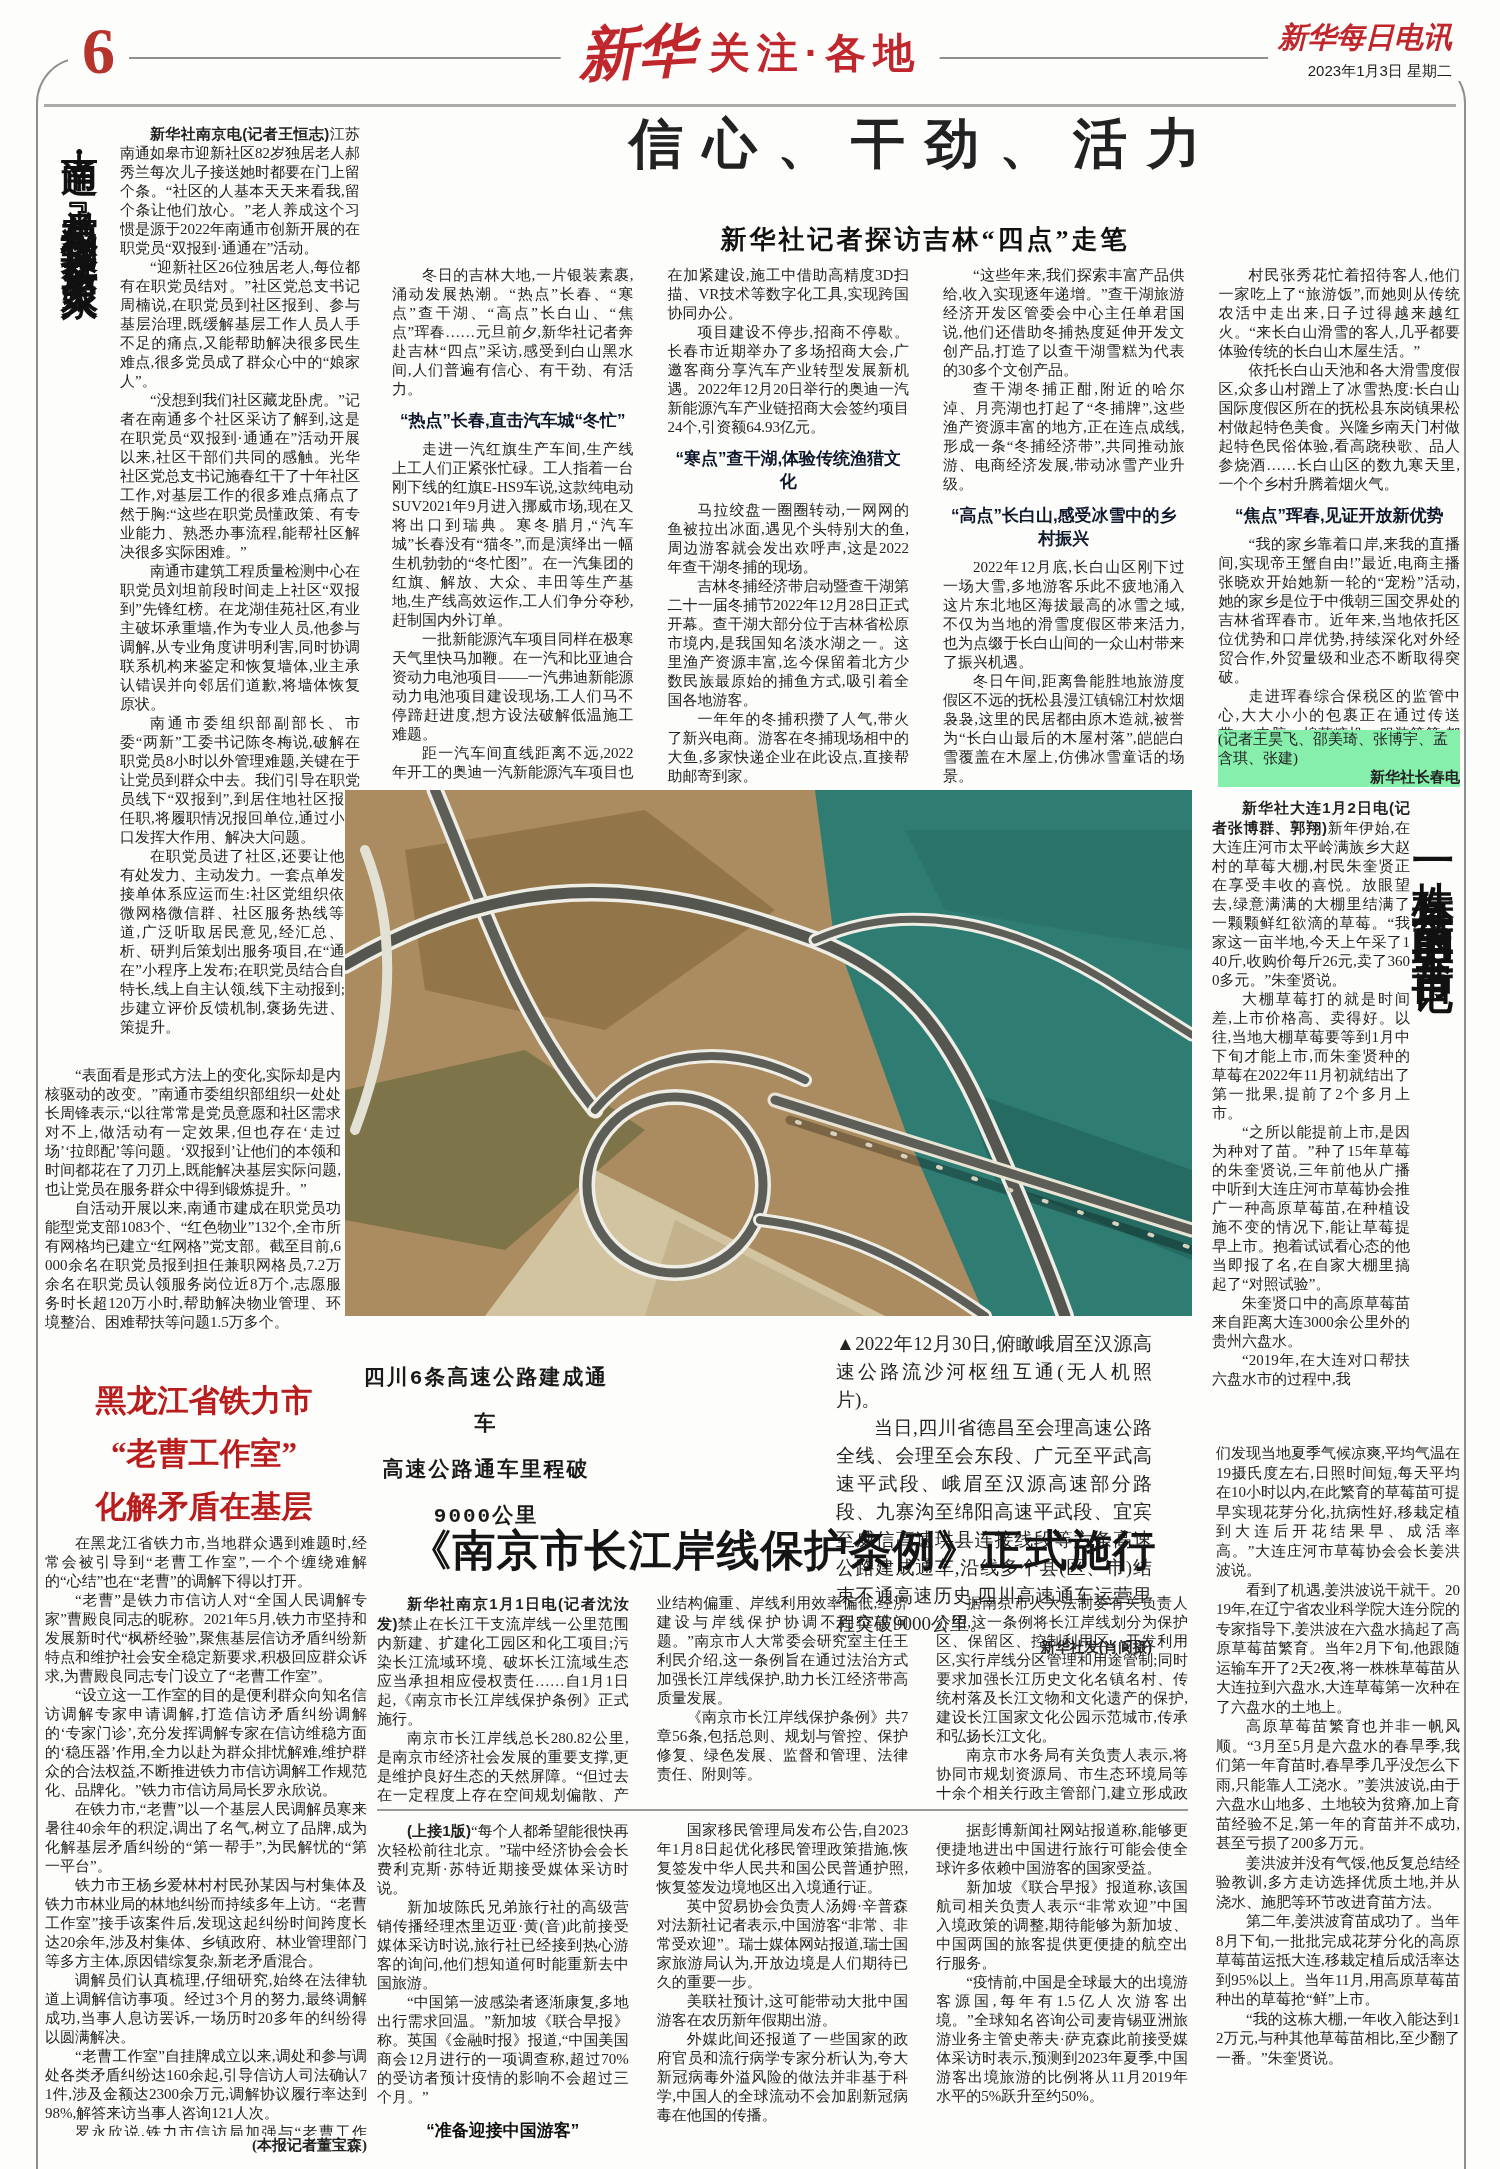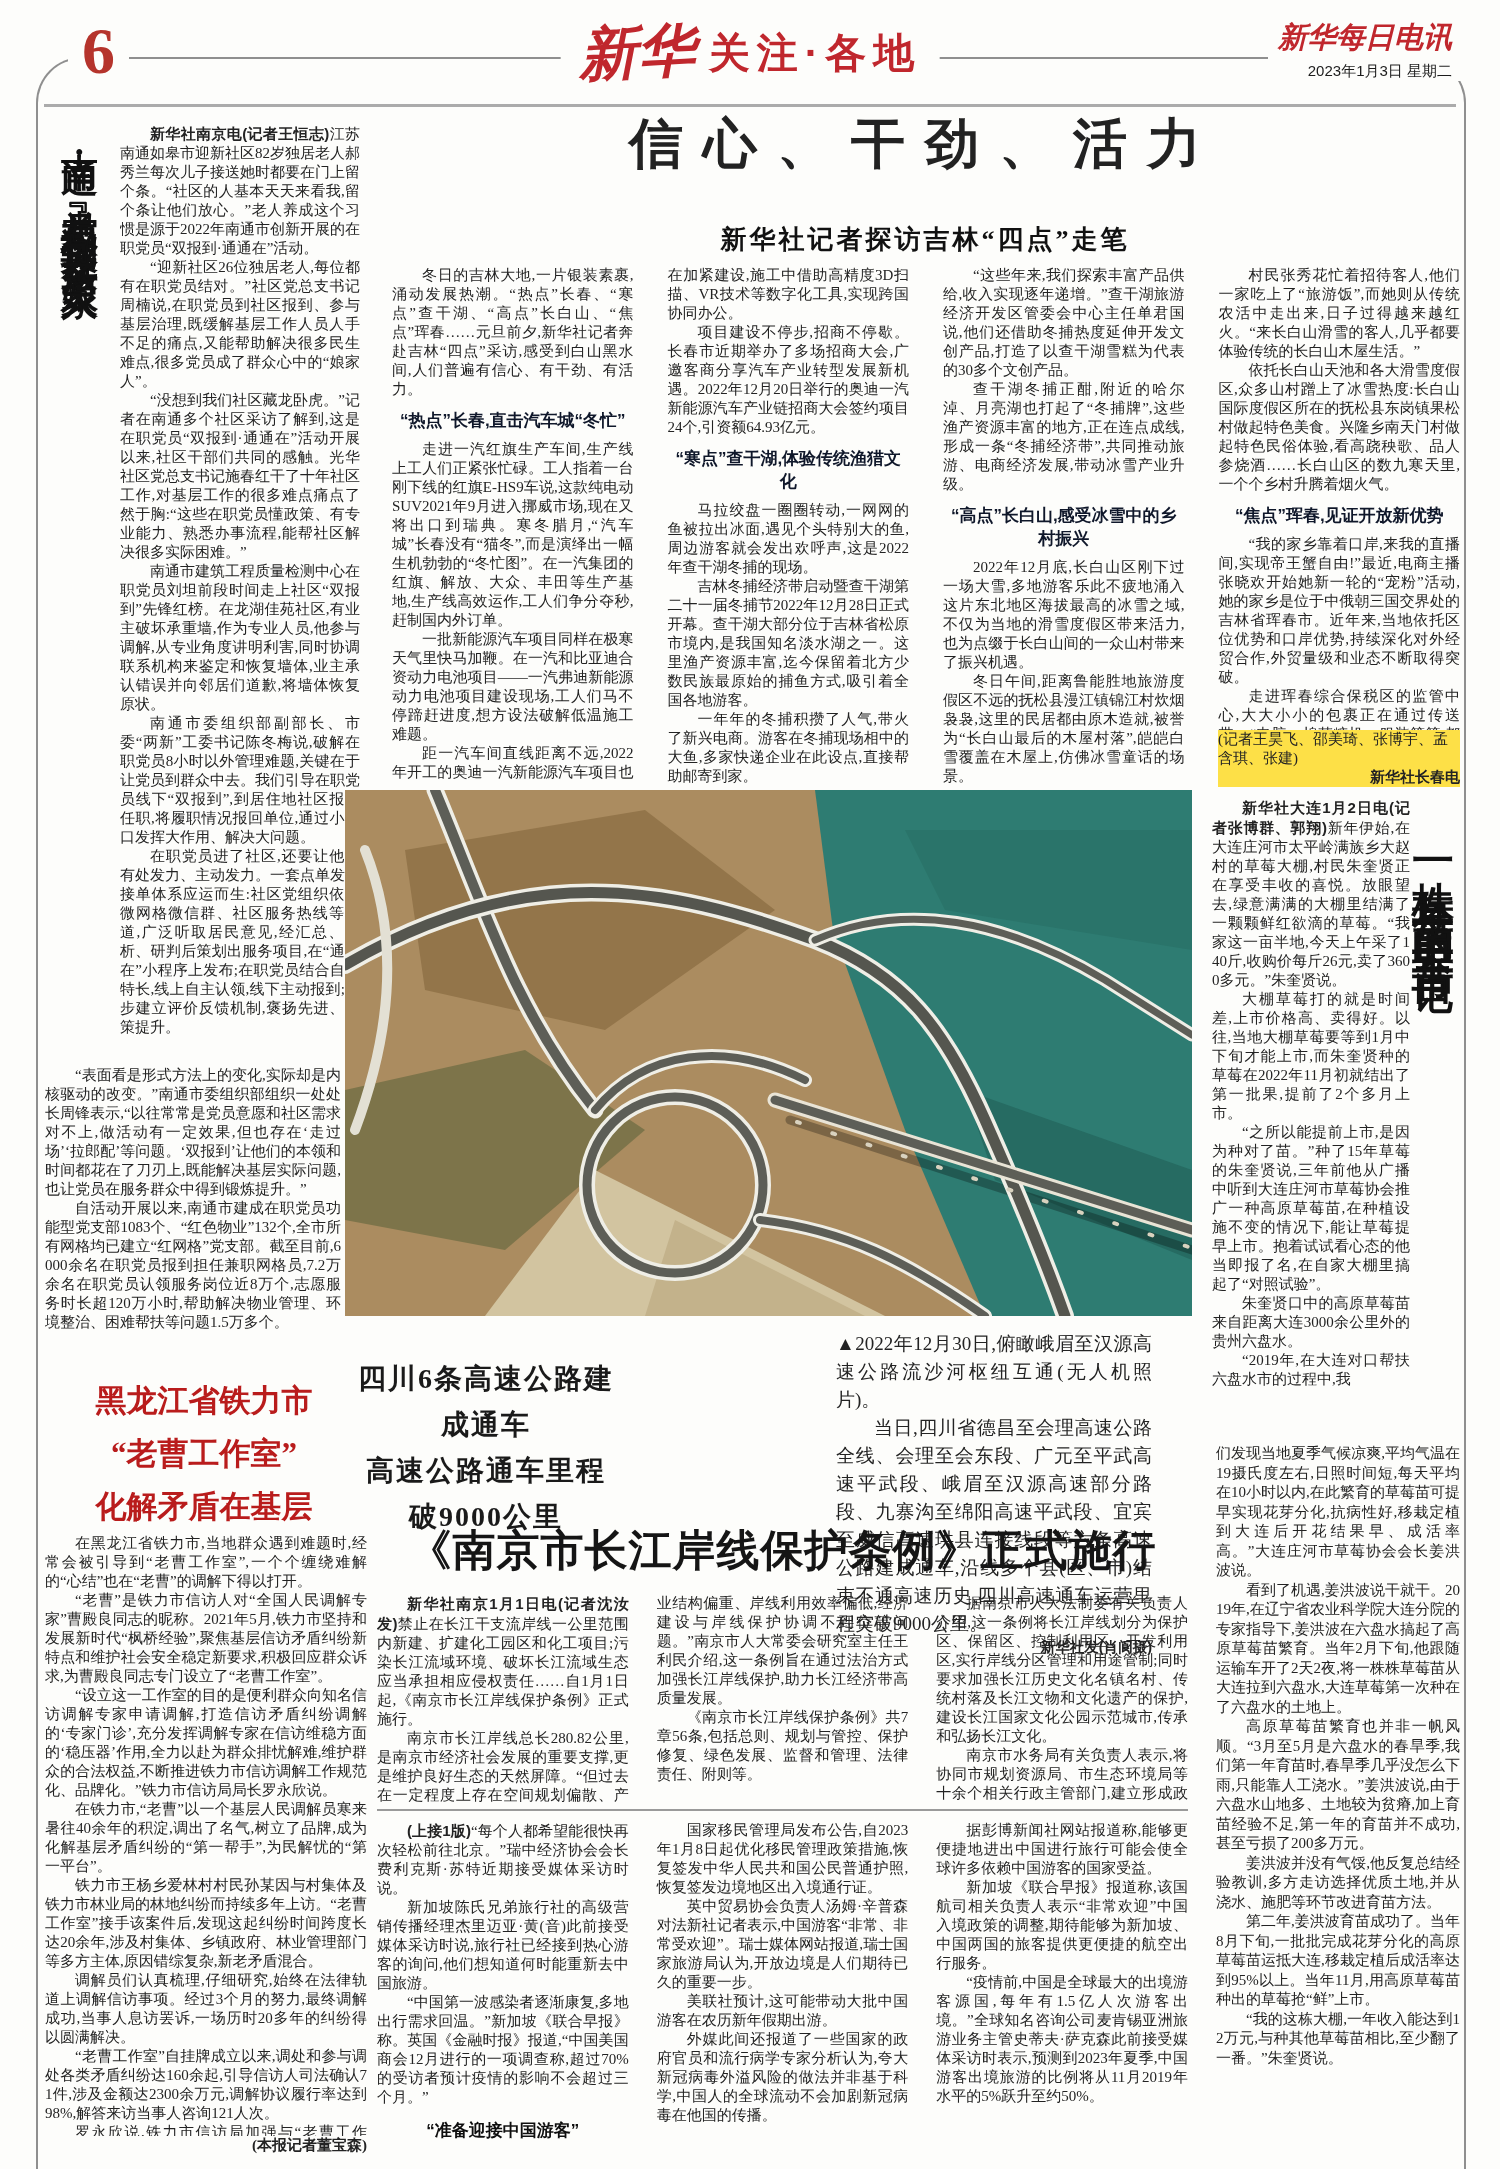--- a/index.html
+++ b/index.html
@@ -30,29 +30,29 @@
   .nt-vhead{left:40px;top:124px;width:78px;height:892px;font-size:37px;letter-spacing:5px;line-height:78px;color:#111;}
   .sb-vhead{left:1406px;top:838px;width:54px;height:600px;font-size:42px;letter-spacing:10px;line-height:54px;color:#111;}
   
   .nt-col1{left:120px;top:124px;width:240px;height:942px;}
   .nt-col2{left:45px;top:1066px;width:296px;height:302px;}
   
   .jl-title{left:390px;top:108px;width:1070px;text-align:center;font-size:54px;font-weight:bold;letter-spacing:20px;color:#222;}
   .jl-sub{left:390px;top:222px;width:1070px;text-align:center;font-size:26px;font-weight:bold;letter-spacing:3px;color:#111;}
   .jl-cols{left:392px;top:266px;width:1068px;height:520px;column-count:4;column-gap:34px;}
   .jl-cols h3{margin:10px 0 8px 0;font-size:17px;text-align:center;font-family:"Liberation Sans","DejaVu Sans",sans-serif;color:#0f172a;}
-  .jl-sign{left:1218px;top:730px;width:242px;background:#fde047;font-size:15px;line-height:19px;}
+  .jl-sign{left:1218px;top:730px;width:242px;background:#86efac;font-size:15px;line-height:19px;}
   .jl-sign .l2{text-align:right;font-weight:bold;}
   
   .photo{left:345px;top:790px;width:847px;height:526px;}
   .caption{left:836px;top:1330px;width:316px;}
   .caption p{font-size:19px;line-height:28px;}
   .cap-sign{text-align:right;font-weight:bold;font-size:14.5px;font-family:"Liberation Sans","DejaVu Sans",sans-serif;}
   
-  .sc-head{left:356px;top:1356px;width:260px;text-align:center;font-size:28px;font-weight:bold;letter-spacing:2px;line-height:46px;color:#1a1a1a;}
+  .sc-head{left:356px;top:1356px;width:260px;text-align:center;font-size:21px;font-weight:bold;letter-spacing:2px;line-height:46px;color:#1a1a1a;font-family:Liberation Mono, monospace;}
   
   .nj-head{left:375px;top:1522px;width:815px;text-align:center;font-size:43px;font-weight:bold;letter-spacing:1px;color:#151515;}
   .nj-cols{left:377px;top:1594px;width:811px;height:212px;column-count:3;column-gap:28px;}
   .divider{left:377px;top:1809px;width:811px;height:2px;background:#9a9a9a;}
   .tour-cols{left:377px;top:1821px;width:811px;height:344px;column-count:3;column-gap:28px;}
   .tour-cols h4{margin:12px 0 10px 0;font-size:17px;text-align:center;font-family:"Liberation Sans","DejaVu Sans",sans-serif;color:#0e0e0e;}
   .tour-src{left:940px;top:2138px;width:248px;text-align:right;font-weight:bold;font-size:15px;font-family:"Liberation Sans","DejaVu Sans",sans-serif;margin-top:32px;}
   
   .tl-head{left:48px;top:1374px;width:312px;text-align:center;font-size:31px;font-weight:bold;line-height:53px;color:#b91c1c;}
   .tl-body{left:45px;top:1534px;width:322px;height:602px;}

